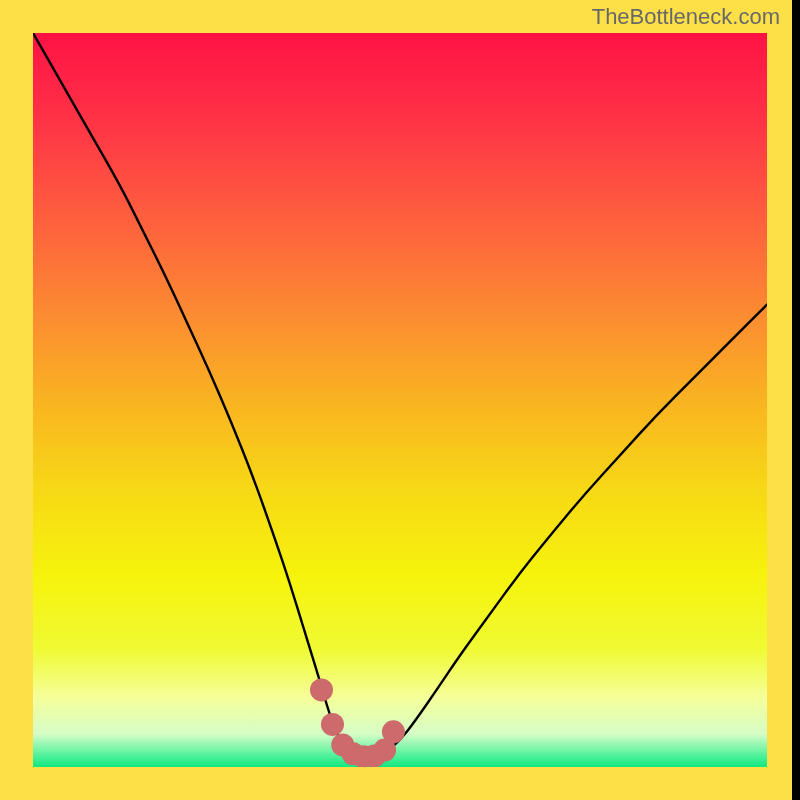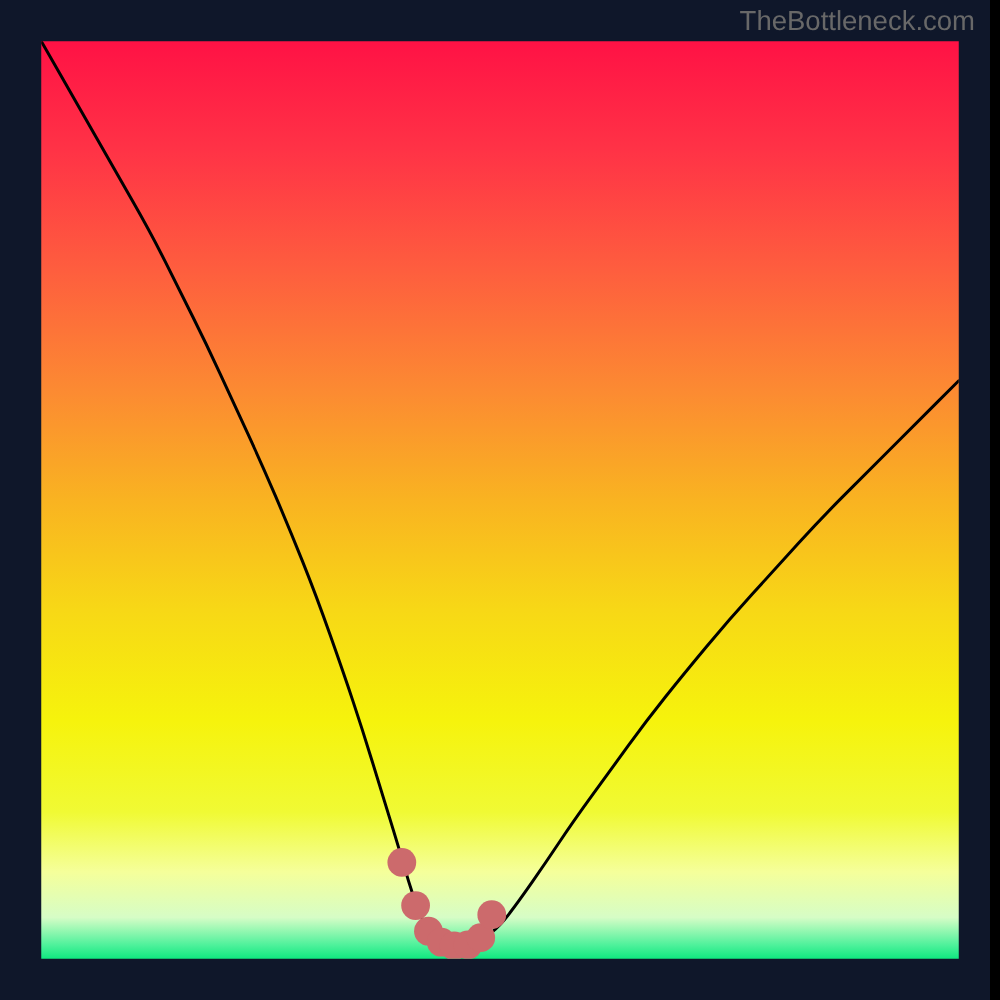--- a/index.html
+++ b/index.html
@@ -10,21 +10,21 @@
     background: #000;
     overflow: hidden;
     font-family: Arial, Helvetica, sans-serif;
   }
   .frame {
     position: absolute;
     left: 0;
     top: 0;
     width: 792px;
     height: 800px;
-    background: #0f172a;
+    background: #fde047;
   }
   .watermark {
     position: absolute;
     top: 4px;
     right: 12px;
     color: #686868;
     font-size: 22px;
     font-weight: 500;
     font-family: Arial, Helvetica, sans-serif;
   }

